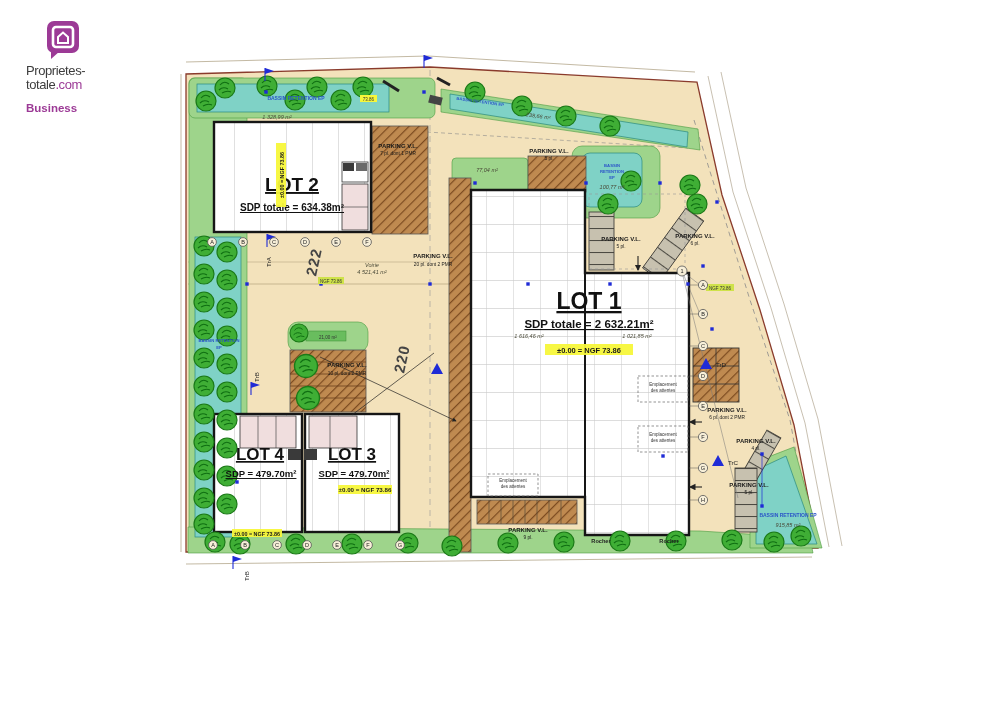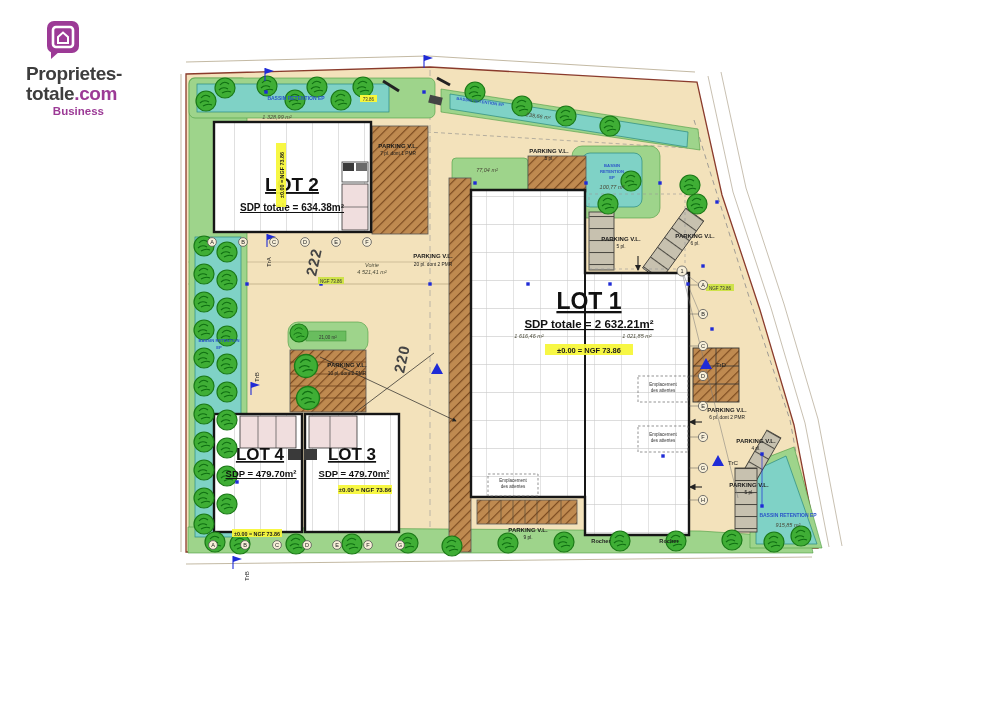--- a/index.html
+++ b/index.html
@@ -20,23 +20,23 @@
   .tt{font-size:4.5px;fill:#333;text-anchor:middle;}
   .ty{font-weight:bold;font-size:7.5px;fill:#1a1a1a;text-anchor:middle;}
   .ty2{font-size:6.2px;}
   .ty3{font-size:5.4px;}
   .tn{font-weight:bold;font-size:15px;fill:#454545;text-anchor:middle;letter-spacing:1px;}
   .tr{font-weight:bold;font-size:5.6px;fill:#222;text-anchor:middle;}
   .tm{font-size:5.6px;fill:#222;text-anchor:middle;}
   .ttr{font-size:6.2px;fill:#222;text-anchor:middle;}
   .logo{position:absolute;left:26px;top:20px;width:120px;z-index:5;}
   .logo-icon{margin-left:20px;width:34px;height:40px;}
-  .logo-t{font-weight:bold;font-size:19px;line-height:1.04;color:#3d3d3d;letter-spacing:-0.4px;}
+  .logo-t{font-weight:normal;font-size:13px;line-height:1.04;color:#3d3d3d;letter-spacing:-0.4px;}
   .logo-com{color:#9c3a96;}
-  .logo-biz{font-weight:bold;font-size:11.5px;color:#9c3a96;text-align:right;width:78px;margin-top:1px;}
+  .logo-biz{font-weight:bold;font-size:11.5px;color:#9c3a96;text-align:left;width:78px;margin-top:11px;}
 </style>
 </head>
 <body>
 
 <div class="logo">
   <svg class="logo-icon" viewBox="0 0 34 40">
     <rect x="1" y="1" width="32" height="32" rx="7" fill="#9c3a96"></rect>
     <path d="M5,31 L5,39 L14,31 Z" fill="#9c3a96"></path>
     <rect x="7" y="7" width="20" height="20" rx="3" fill="none" stroke="#fff" stroke-width="2.6"></rect>
     <path d="M12,23 v-6 l5,-4.5 5,4.5 v6 z" fill="none" stroke="#fff" stroke-width="2"></path>

